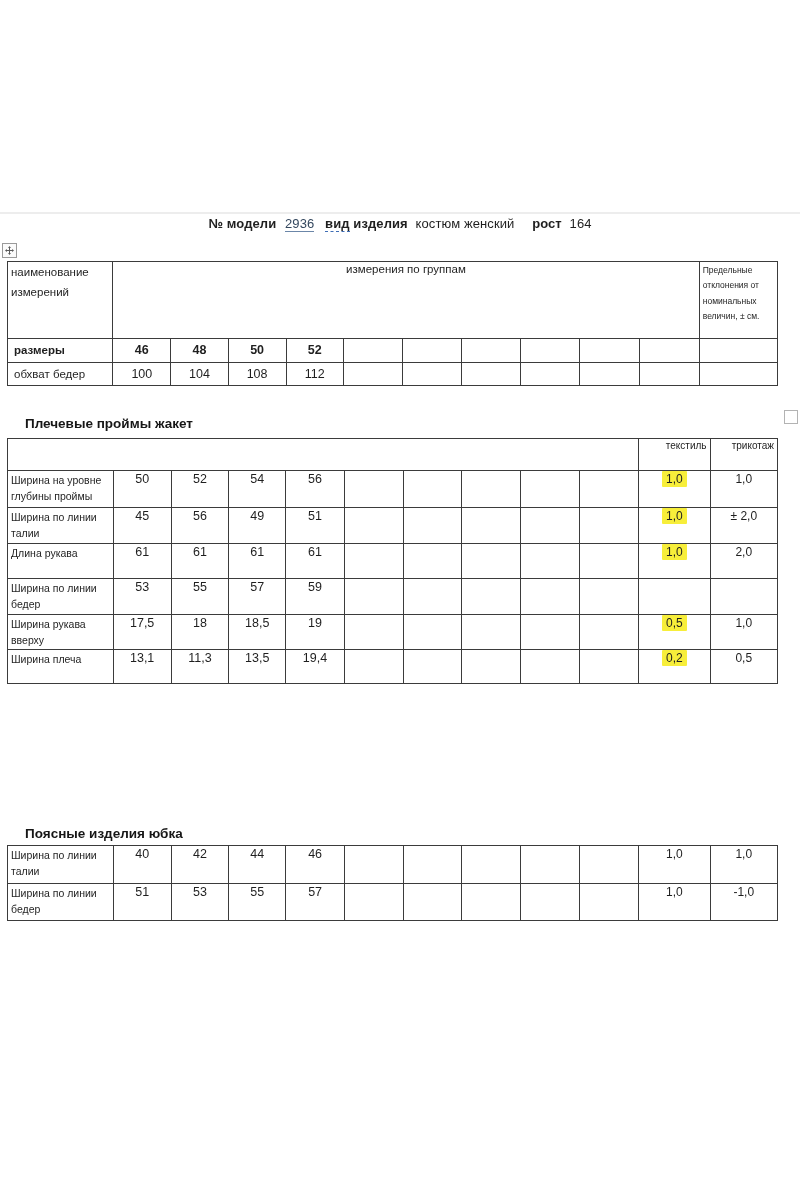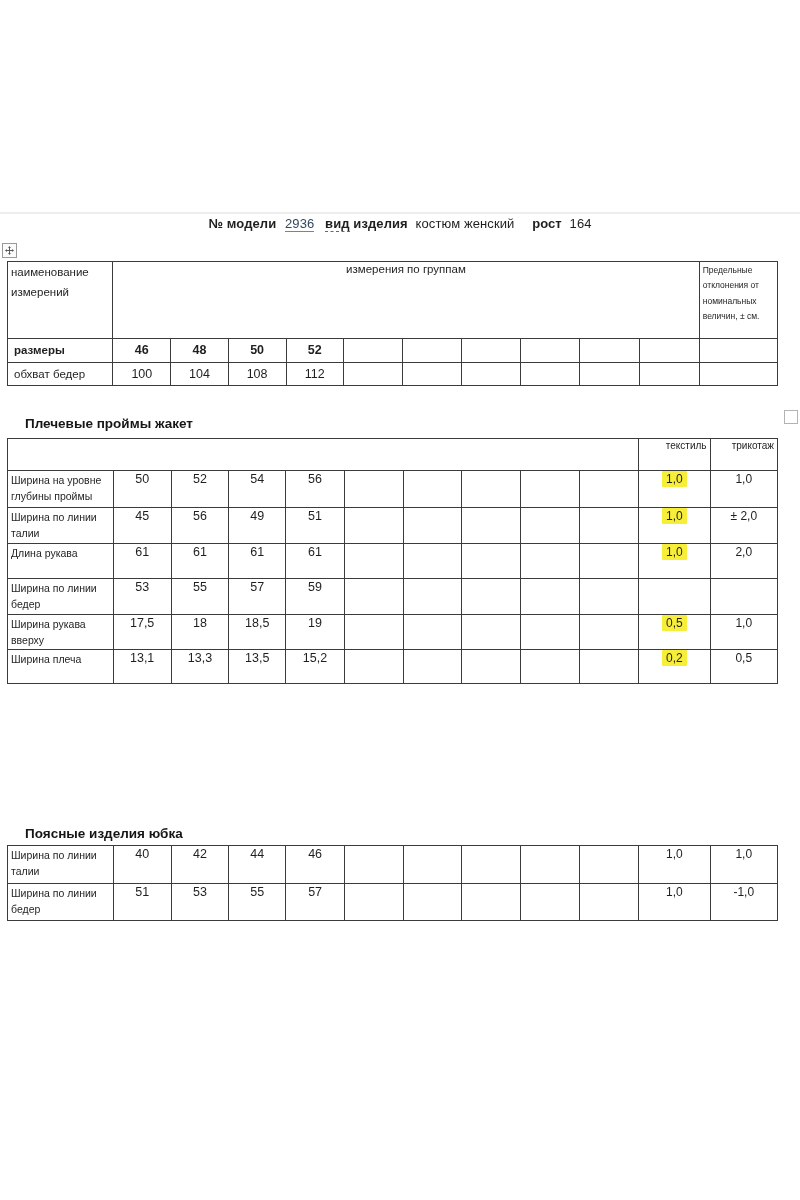--- a/index.html
+++ b/index.html
@@ -212,23 +212,23 @@
         <td class="val"></td>
         <td class="val"></td>
         <td class="val"></td>
         <td class="val"></td>
         <td class="tolv"><span class="hl" style="background: rgb(247, 238, 58);">0,5</span></td>
         <td class="tolv">1,0</td>
       </tr>
       <tr style="height: 34px;">
         <td class="lbl">Ширина плеча</td>
         <td class="val">13,1</td>
-        <td class="val">13,3</td>
+        <td class="val">11,3</td>
         <td class="val">13,5</td>
-        <td class="val">15,2</td>
+        <td class="val">19,4</td>
         <td class="val"></td>
         <td class="val"></td>
         <td class="val"></td>
         <td class="val"></td>
         <td class="val"></td>
         <td class="tolv"><span class="hl" style="background: rgb(247, 238, 58);">0,2</span></td>
         <td class="tolv">0,5</td>
       </tr>
     </tbody>
 </table>

